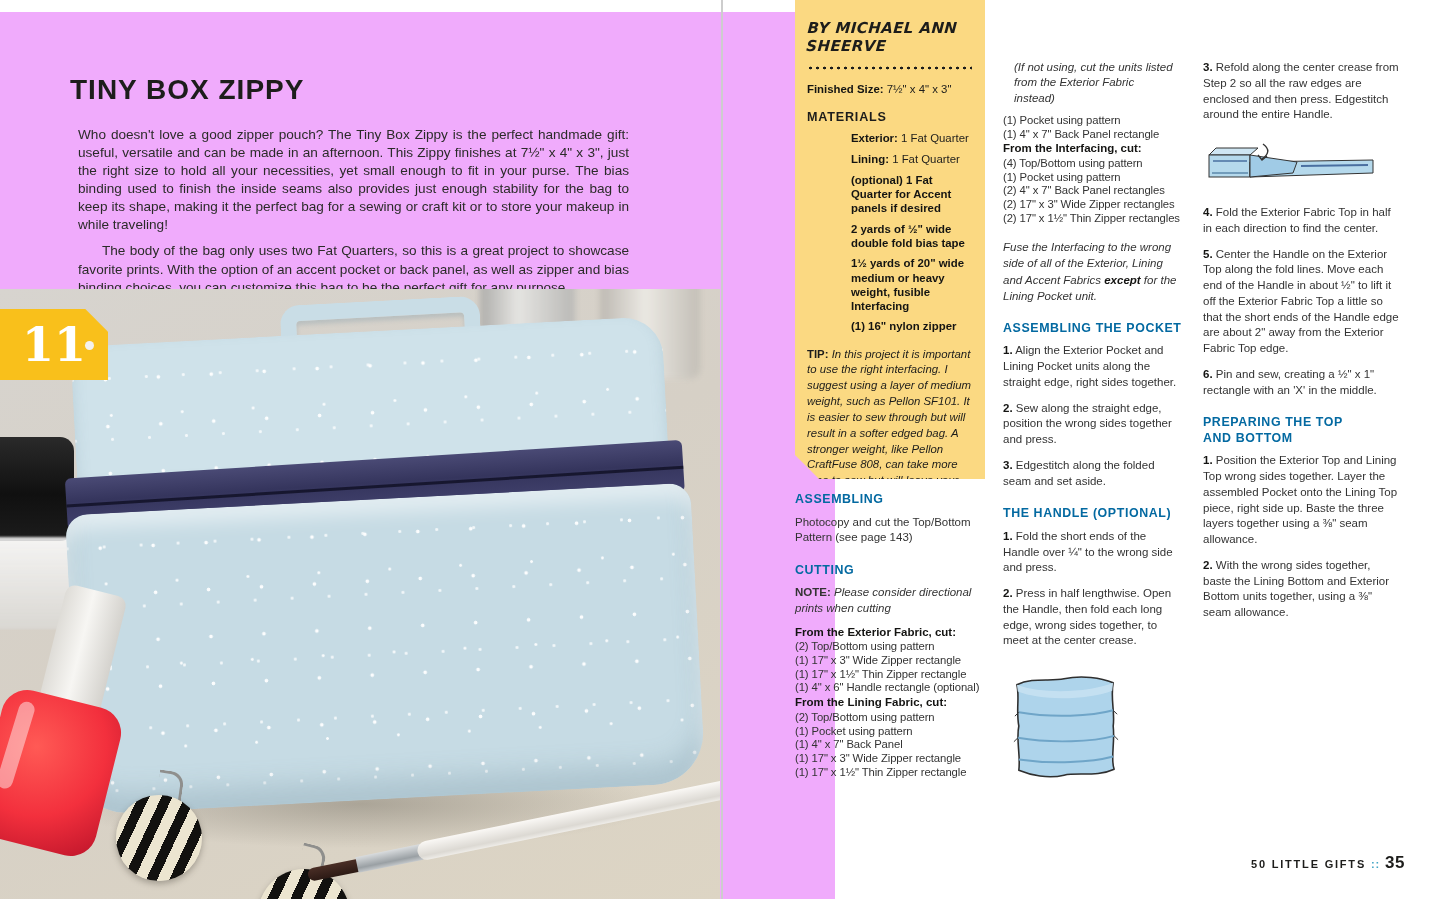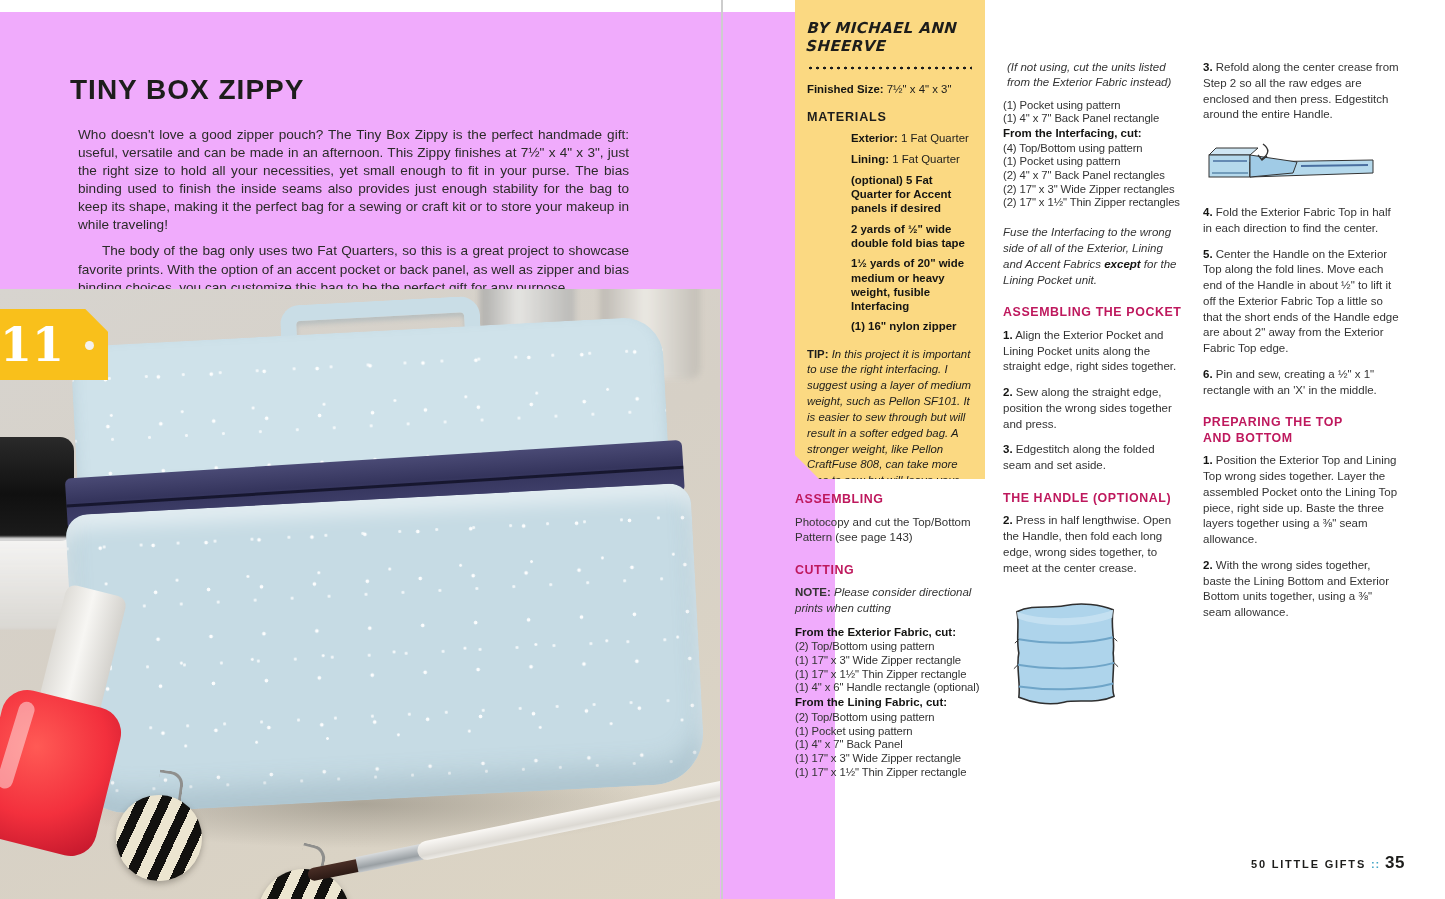--- a/index.html
+++ b/index.html
@@ -63,21 +63,21 @@
   #brush .btip{position:absolute;left:0;top:4px;width:54px;height:13px;border-radius:12px 3px 3px 12px;
                background:linear-gradient(180deg,#4a2e26,#2c1a15);}
   #brush .bferrule{position:absolute;left:50px;top:2px;width:66px;height:16px;
                background:linear-gradient(180deg,#d9dcde,#9aa0a4 70%,#c4c8cb);}
   #brush .bhandle{position:absolute;left:112px;top:0;width:360px;height:19px;border-radius:10px;
                background:linear-gradient(180deg,#faf8f5,#dcd9d3 75%,#efede9);}
   
   #tag{position:absolute;left:0;top:297px;width:108px;height:71px;
        clip-path:polygon(0 0,79% 0,100% 32%,100% 100%,0 100%);
        display:flex;align-items:center;}
-  #tag .num{font-family:"DejaVu Serif",serif;font-weight:700;font-size:46px;color:#fff;line-height:1;}
+  #tag .num{font-family:"DejaVu Serif",serif;font-weight:700;font-size:46px;color:#fff;padding-left:22px;line-height:1;}
   #tag .hole{position:absolute;right:14px;top:32px;width:9px;height:9px;border-radius:50%;background:#f4f1ec;}
   
   #divider{position:absolute;left:721px;top:0;width:2px;height:899px;background:#cdcdcd;}
   
   #sidebar{position:absolute;left:795px;top:0;width:190px;height:479px;
            clip-path:polygon(0 0,100% 0,100% 100%,24px 100%,0 calc(100% - 24px));
            box-sizing:border-box;padding:20px 11px 0 12px;color:#1d1d1b;}
   .byline{font-family:"DejaVu Sans",sans-serif;font-style:italic;font-weight:700;font-size:15px;
           line-height:1.18;letter-spacing:.4px;transform:skewX(-4deg);width:150px;}
   .dots{height:4px;margin:11px 2px 13px 0;background-image:radial-gradient(circle,#1d1d1b 1.3px,transparent 1.6px);
@@ -85,27 +85,27 @@
   .fsize{font-size:11.4px;margin:0 0 4px;}
   .mhead{font-size:12.6px;font-weight:700;letter-spacing:.8px;margin:15px 0 7px;}
   .mitem{font-size:11.4px;line-height:1.24;margin:0 0 6.5px;padding-left:44px;}
   .mitem b,.fsize b{color:#141412;}
   .tip{font-size:11.4px;line-height:1.39;font-style:italic;margin:13px 0 0;}
   .tip b{font-style:normal;}
   .col{position:absolute;box-sizing:border-box;}
   #colA{left:795px;top:492px;width:193px;}
   #colB{left:1003px;top:60px;width:181px;}
   #colC{left:1203px;top:60px;width:197px;}
-  .h3{font-size:12.4px;font-weight:700;letter-spacing:.6px;color:#be185d;margin:0 0 7px;line-height:1.25;}
+  .h3{font-size:12.4px;font-weight:700;letter-spacing:.6px;color:#0369a1;margin:0 0 7px;line-height:1.25;}
   .h3.sp{margin-top:17px;}
   .body{font-size:11.5px;line-height:1.36;margin:0 0 8px;}
   .gtitle{font-size:11.5px;font-weight:700;color:#141412;line-height:1.3;margin:0 0 1px;}
   .gline{font-size:11.3px;line-height:1.21;margin:0;letter-spacing:-.1px;}
   .mt{}
-  .gnote{font-size:11.5px;font-style:italic;line-height:1.33;margin:0 4px 8px;}
+  .gnote{font-size:11.5px;font-style:italic;line-height:1.33;margin:0 11px 8px;}
   .fuse{font-size:11.5px;font-style:italic;line-height:1.4;margin:14px 0 0;}
   .fuse b{color:#141412;}
   .step{font-size:11.5px;line-height:1.37;margin:0 0 10px;}
   .step b{color:#141412;}
   .diagram{margin:10px 0 14px;}
   #footer{position:absolute;right:40px;bottom:26px;font-size:11px;letter-spacing:1.8px;
           font-weight:700;color:#1d1d1b;}
   #footer .sep{letter-spacing:1px;}
   #footer .pg{font-size:17px;letter-spacing:.5px;}
 </style>
@@ -154,21 +154,21 @@
 
   <div id="divider"></div>
 
   <div id="sidebar" style="background: rgb(251, 217, 130);">
     <div class="byline">BY MICHAEL ANN SHEERVE</div>
     <div class="dots"></div>
     <p class="fsize"><b>Finished Size:</b> <span>7½" x 4" x 3"</span></p>
     <div class="mhead">MATERIALS</div>
     <p class="mitem"><b>Exterior:</b> <span>1 Fat Quarter</span></p>
     <p class="mitem"><b>Lining:</b> <span>1 Fat Quarter</span></p>
-    <p class="mitem"><b>(optional) 5 Fat Quarter for Accent panels if desired</b></p>
+    <p class="mitem"><b>(optional) 1 Fat Quarter for Accent panels if desired</b></p>
     <p class="mitem"><b>2 yards of ½" wide double fold bias tape</b></p>
     <p class="mitem"><b>1½ yards of 20" wide medium or heavy weight, fusible Interfacing</b></p>
     <p class="mitem"><b>(1) 16" nylon zipper</b></p>
     <p class="tip"><b>TIP:</b> <span>In this project it is important to use the right interfacing. I suggest using a layer of medium weight, such as Pellon SF101. It is easier to sew through but will result in a softer edged bag. A stronger weight, like Pellon CraftFuse 808, can take more time to sew but will leave your Zippy crisp and strong. Don't be afraid to use your favorite interfacing combination. Try something new!</span></p>
   </div>
 
   <div id="colA" class="col">
     <div class="h3">ASSEMBLING</div>
     <p class="body">Photocopy and cut the Top/Bottom Pattern (see page 143)</p>
     <div class="h3 sp">CUTTING</div>
@@ -195,20 +195,21 @@
     <p class="gline">(1) Pocket using pattern</p>
     <p class="gline">(2) 4" x 7" Back Panel rectangles</p>
     <p class="gline">(2) 17" x 3" Wide Zipper rectangles</p>
     <p class="gline">(2) 17" x 1½" Thin Zipper rectangles</p>
     <p class="fuse"><span>Fuse the Interfacing to the wrong side of all of the Exterior, Lining and Accent Fabrics </span><b>except</b><span> for the Lining Pocket unit.</span></p>
     <div class="h3 sp">ASSEMBLING THE POCKET</div>
     <p class="step"><b>1.</b> <span>Align the Exterior Pocket and Lining Pocket units along the straight edge, right sides together.</span></p>
     <p class="step"><b>2.</b> <span>Sew along the straight edge, position the wrong sides together and press.</span></p>
     <p class="step"><b>3.</b> <span>Edgestitch along the folded seam and set aside.</span></p>
     <div class="h3 sp">THE HANDLE (OPTIONAL)</div>
+    <p class="step"><b>1.</b> <span>Fold the short ends of the Handle over ¼" to the wrong side and press.</span></p>
     <p class="step"><b>2.</b> <span>Press in half lengthwise. Open the Handle, then fold each long edge, wrong sides together, to meet at the center crease.</span></p>
     <svg class="diagram" width="126" height="116" viewBox="0 0 128 118">
       <path d="M14,16 C30,8 48,13 62,10 C80,6 100,9 112,14 C109,30 114,44 112,58 C114,76 109,92 113,102 C96,110 76,105 62,108 C46,112 28,108 16,103 C18,88 13,72 16,58 C13,42 17,28 14,16 Z" fill="#aed4eb" stroke="#2f2f2f" stroke-width="1.6" stroke-linejoin="round"></path>
       <path d="M14,16 C40,26 88,24 112,14 L111,22 C88,31 40,33 15,23 Z" fill="#c6e1f2" opacity="0.9"></path>
       <path d="M16,44 C50,50 90,48 112,42" fill="none" stroke="#6fa5c8" stroke-width="2"></path>
       <path d="M15,70 C50,76 92,74 113,68" fill="none" stroke="#6fa5c8" stroke-width="2"></path>
       <path d="M16,92 C50,97 90,95 112,89" fill="none" stroke="#6fa5c8" stroke-width="2"></path>
       <path d="M16,44 l-4,4 M112,42 l4,4 M15,70 l-4,4 M113,68 l4,4" stroke="#2f2f2f" stroke-width="1"></path>
     </svg>
   </div>

